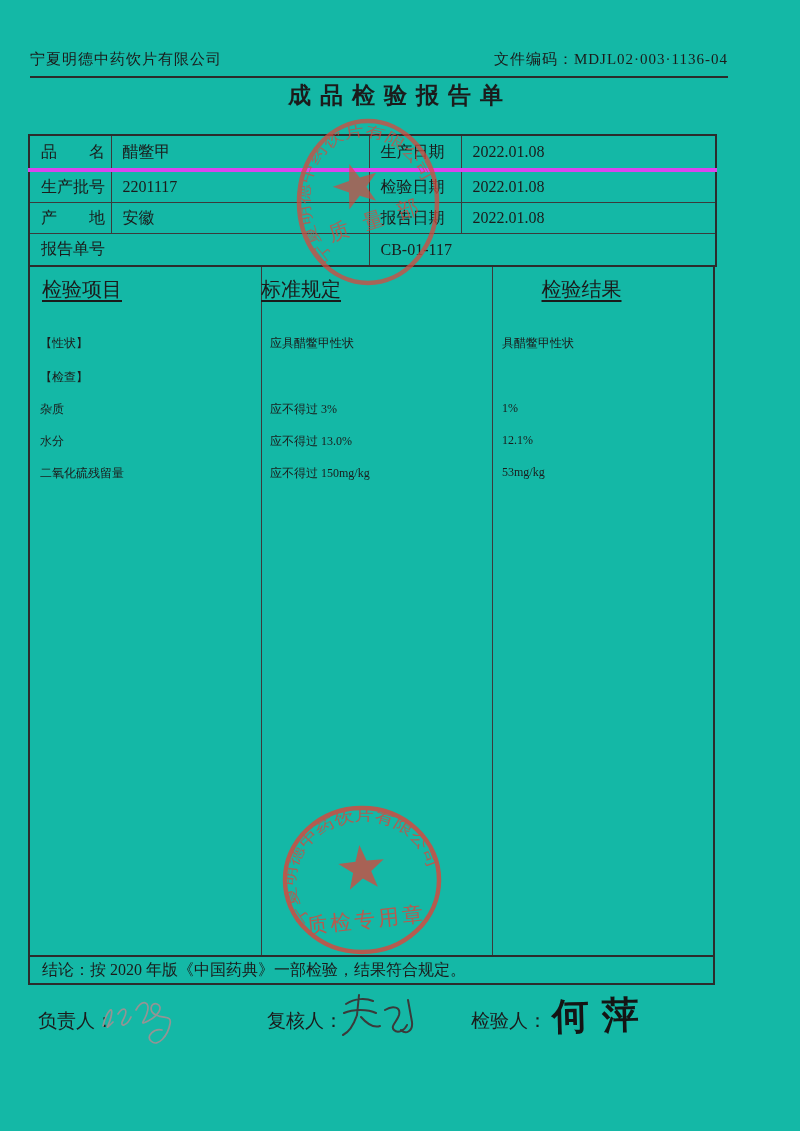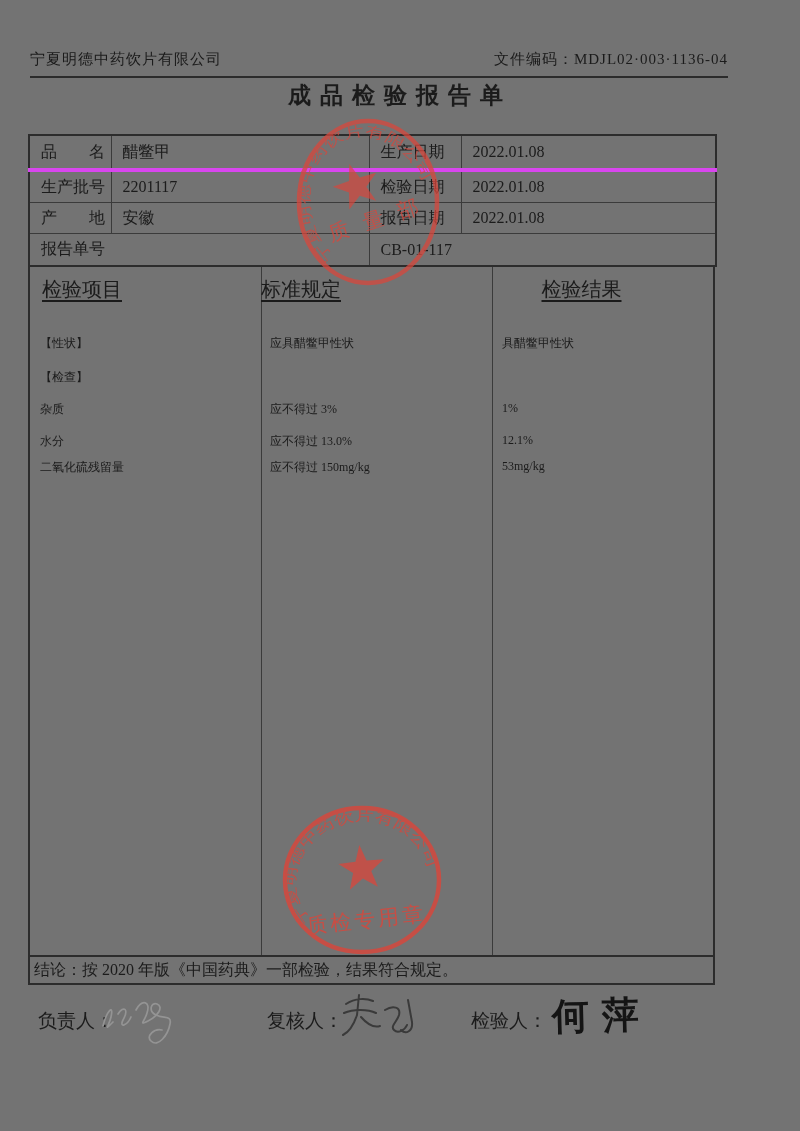--- a/index.html
+++ b/index.html
@@ -1,17 +1,17 @@
 <!DOCTYPE html>
 <html style="--stamp: #d9473c;"><head>
 <meta charset="utf-8">
 <style>
   html,body { margin:0; padding:0; background:#ffffff; }
   .page {
-    position:relative; width:800px; height:1131px; background:#737373;
+    position:relative; width:800px; height:1131px; background:#14b8a6;
     font-family:"Liberation Serif","DejaVu Serif",serif; color:#1b1b1b; overflow:hidden;
   }
   
   .doc-header { position:absolute; left:30px; top:50px; width:698px; display:flex;
     justify-content:space-between; font-size:15px; letter-spacing:1px; }
   .hdr-rule { position:absolute; left:30px; top:76px; width:698px; height:0;
     border-top:2px solid #2b2b2b; }
   .title { position:absolute; left:0; top:80px; width:800px; text-align:center;
     font-size:23px; font-weight:bold; letter-spacing:9px; }
   
@@ -35,21 +35,21 @@
   .insp-h .h1 { left:12px; }
   .insp-h .h2 { left:231px; width:231px; }
   .insp-h .h3 { left:462px; width:179px; text-align:center;font-family:Liberation Mono, monospace; }
   .insp-row { position:absolute; left:0; width:100%; display:flex; font-size:12px; }
   .insp-row .c1 { width:231px; padding-left:10px; box-sizing:border-box; }
   .insp-row .c2 { width:231px; padding-left:9px; box-sizing:border-box; }
   .insp-row .c3 { width:221px; padding-left:10px; box-sizing:border-box; }
   
   .concl { position:absolute; left:28px; top:955px; width:687px; height:30px;
     border:2px solid #2c2c2c; box-sizing:border-box; font-size:16px; line-height:26px;
-    padding-left:4px; overflow:hidden; }
+    padding-left:12px; overflow:hidden; }
   
   .sig-label { position:absolute; font-size:19px; }
   .sig-name { position:absolute; left:552px; top:991px; font-size:37px; font-weight:bold;
     letter-spacing:13px; color:#141414; transform:rotate(-1.5deg); white-space:nowrap; }
   
   .stamp { position:absolute; }
   .stamp-line { stroke:var(--stamp,#d9473c); fill:none; }
   .stamp-fill { fill:var(--stamp,#d9473c); }
   .stamp-text { fill:var(--stamp,#d9473c);
     font-family:"Liberation Serif","DejaVu Serif",serif; }
@@ -122,21 +122,21 @@
     <div class="insp-row" style="top:134px">
       <span class="c1">杂质</span>
       <span class="c2">应不得过 3%</span>
       <span class="c3">1%</span>
     </div>
     <div class="insp-row" style="top:166px">
       <span class="c1">水分</span>
       <span class="c2">应不得过 13.0%</span>
       <span class="c3">12.1%</span>
     </div>
-    <div class="insp-row" style="top:192px">
+    <div class="insp-row" style="top:198px">
       <span class="c1">二氧化硫残留量</span>
       <span class="c2">应不得过 150mg/kg</span>
       <span class="c3">53mg/kg</span>
     </div>
   </div>
 
   <div class="concl">结论：按 2020 年版《中国药典》一部检验，结果符合规定。</div>
 
   <span class="sig-label" style="left:38px; top:1008px">负责人：</span>
   <svg class="stamp" style="left:96px; top:990px" width="110" height="62" viewBox="0 0 110 62">

